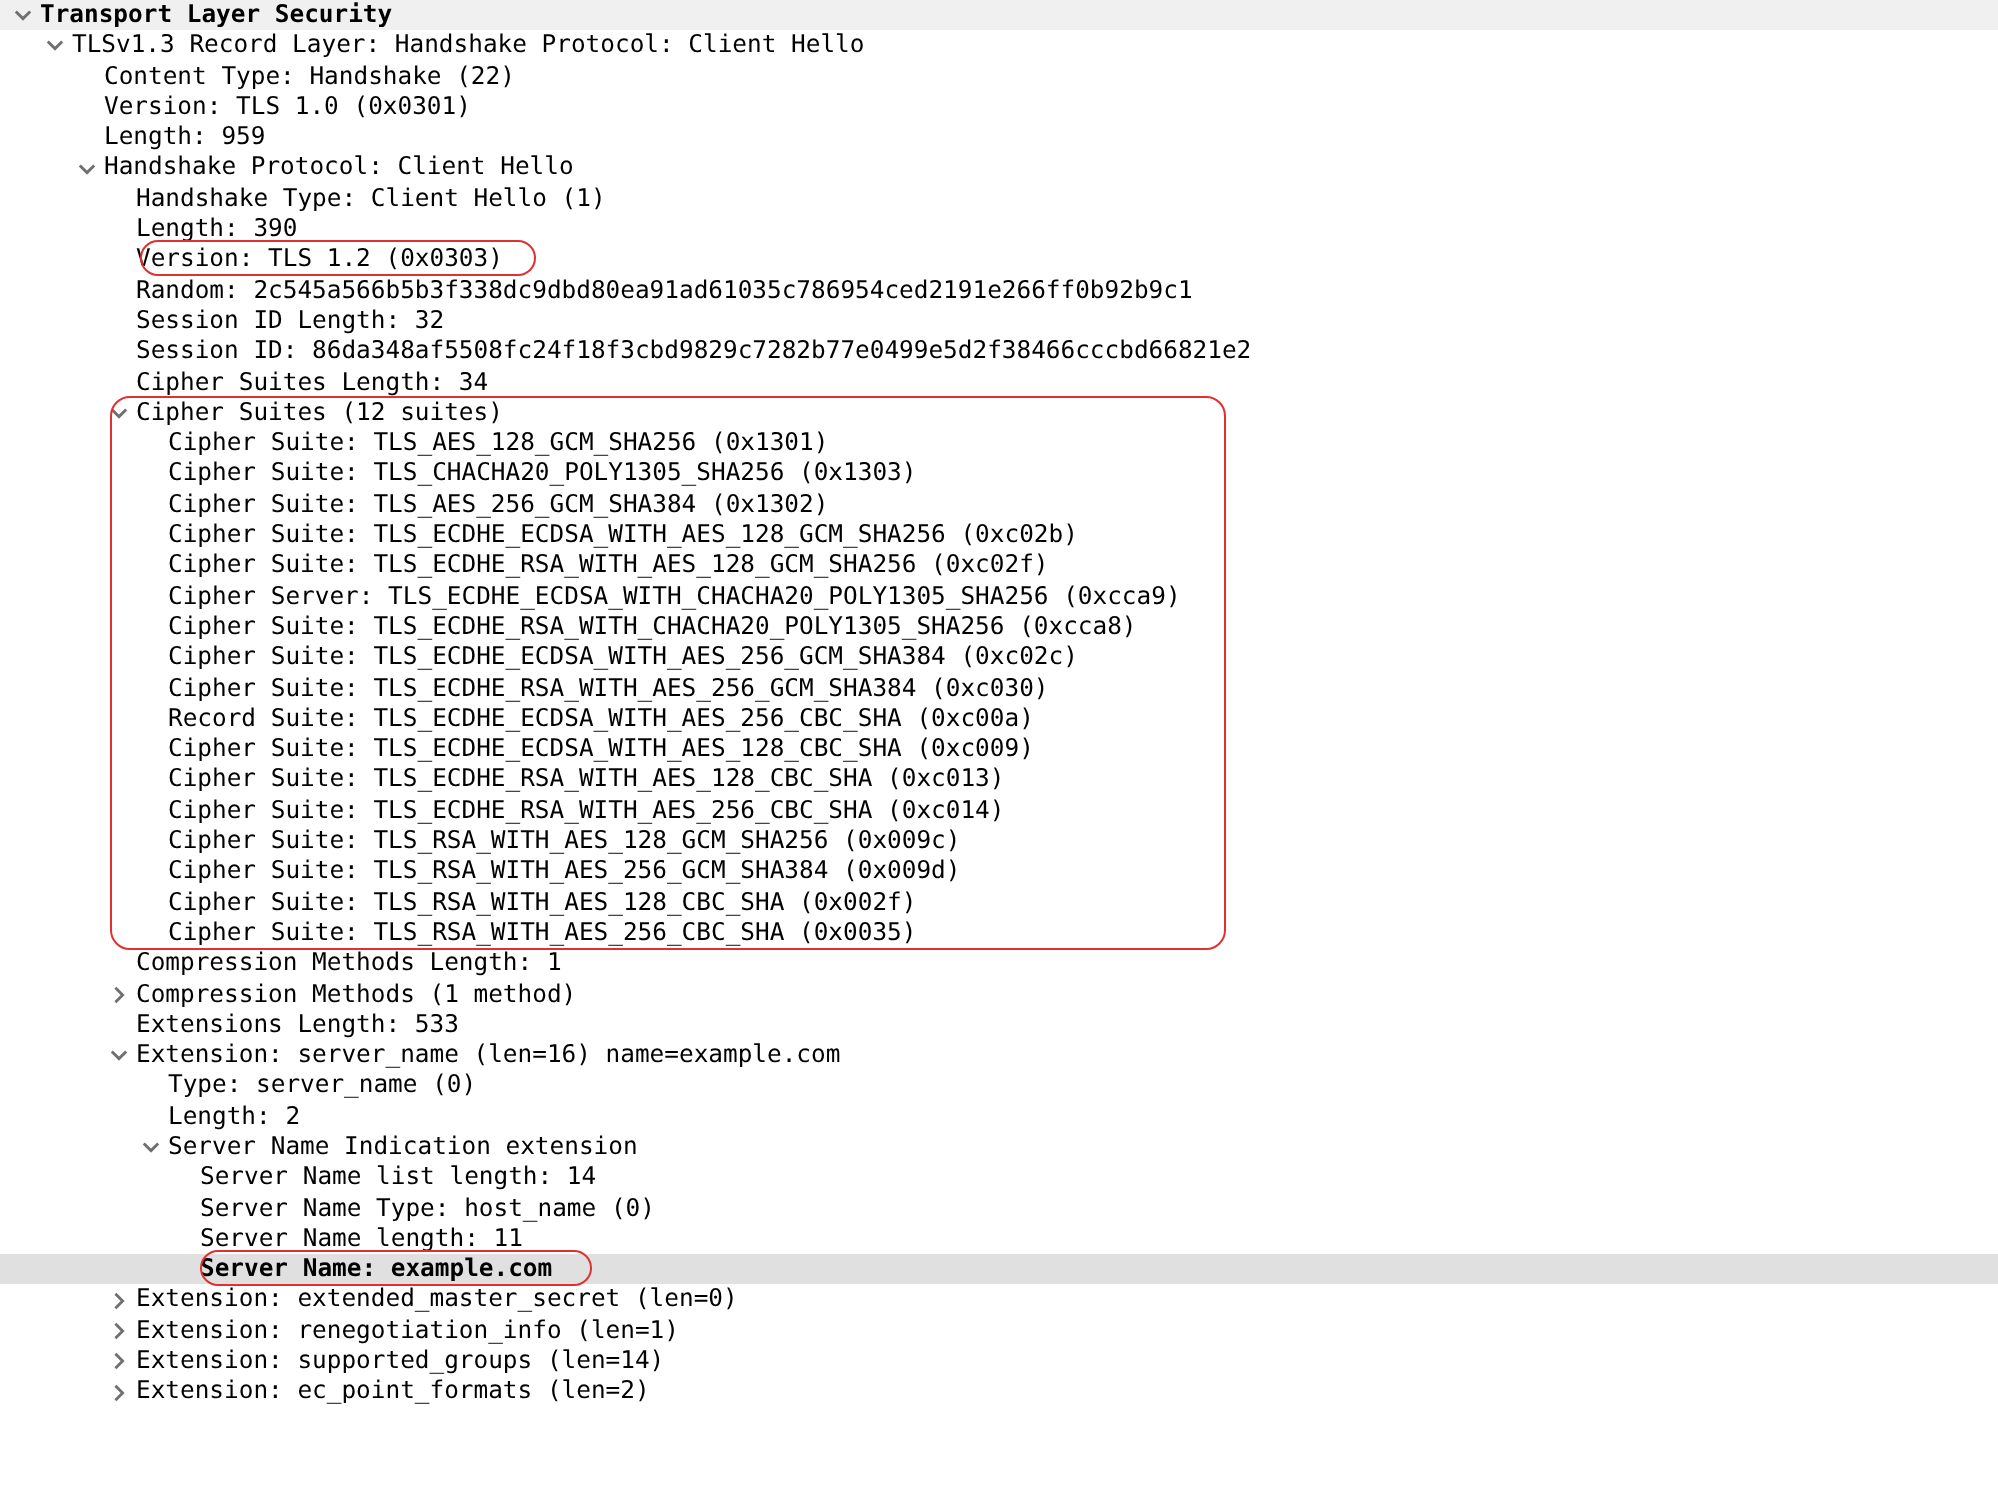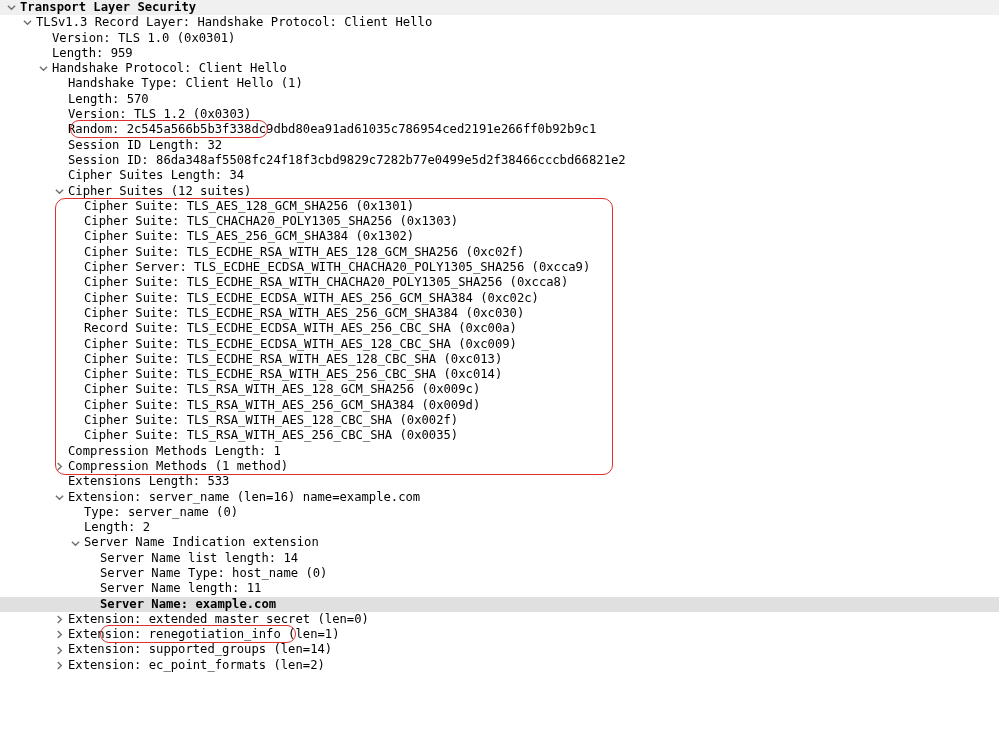--- a/index.html
+++ b/index.html
@@ -83,20 +83,25 @@
       <span class="toggle">
         <svg class="chev" viewBox="0 0 10 10">
           <polyline points="1,3 5,7 9,3"></polyline>
         </svg>
       </span>
       <span class="text">TLSv1.3 Record Layer: Handshake Protocol: Client Hello</span>
     </div>
     <div class="row">
       <span class="indent" style="width: 36px;"></span>
       <span class="spacer"></span>
+      <span class="text">Content Type: Handshake (22)</span>
+    </div>
+    <div class="row">
+      <span class="indent" style="width: 36px;"></span>
+      <span class="spacer"></span>
       <span class="text">Version: TLS 1.0 (0x0301)</span>
     </div>
     <div class="row">
       <span class="indent" style="width: 36px;"></span>
       <span class="spacer"></span>
       <span class="text">Length: 959</span>
     </div>
     <div class="row">
       <span class="indent" style="width: 36px;"></span>
       <span class="toggle">
@@ -107,21 +112,21 @@
       <span class="text">Handshake Protocol: Client Hello</span>
     </div>
     <div class="row">
       <span class="indent" style="width: 52px;"></span>
       <span class="spacer"></span>
       <span class="text">Handshake Type: Client Hello (1)</span>
     </div>
     <div class="row">
       <span class="indent" style="width: 52px;"></span>
       <span class="spacer"></span>
-      <span class="text">Length: 570</span>
+      <span class="text">Length: 390</span>
     </div>
     <div class="row">
       <span class="indent" style="width: 52px;"></span>
       <span class="spacer"></span>
       <span class="text">Version: TLS 1.2 (0x0303)</span>
     </div>
     <div class="row">
       <span class="indent" style="width: 52px;"></span>
       <span class="spacer"></span>
       <span class="text">Random: 2c545a566b5b3f338dc9dbd80ea91ad61035c786954ced2191e266ff0b92b9c1</span>
@@ -157,20 +162,25 @@
     </div>
     <div class="row">
       <span class="indent" style="width: 68px;"></span>
       <span class="spacer"></span>
       <span class="text">Cipher Suite: TLS_CHACHA20_POLY1305_SHA256 (0x1303)</span>
     </div>
     <div class="row">
       <span class="indent" style="width: 68px;"></span>
       <span class="spacer"></span>
       <span class="text">Cipher Suite: TLS_AES_256_GCM_SHA384 (0x1302)</span>
+    </div>
+    <div class="row">
+      <span class="indent" style="width: 68px;"></span>
+      <span class="spacer"></span>
+      <span class="text">Cipher Suite: TLS_ECDHE_ECDSA_WITH_AES_128_GCM_SHA256 (0xc02b)</span>
     </div>
     <div class="row">
       <span class="indent" style="width: 68px;"></span>
       <span class="spacer"></span>
       <span class="text">Cipher Suite: TLS_ECDHE_RSA_WITH_AES_128_GCM_SHA256 (0xc02f)</span>
     </div>
     <div class="row">
       <span class="indent" style="width: 68px;"></span>
       <span class="spacer"></span>
       <span class="text">Cipher Server: TLS_ECDHE_ECDSA_WITH_CHACHA20_POLY1305_SHA256 (0xcca9)</span>

